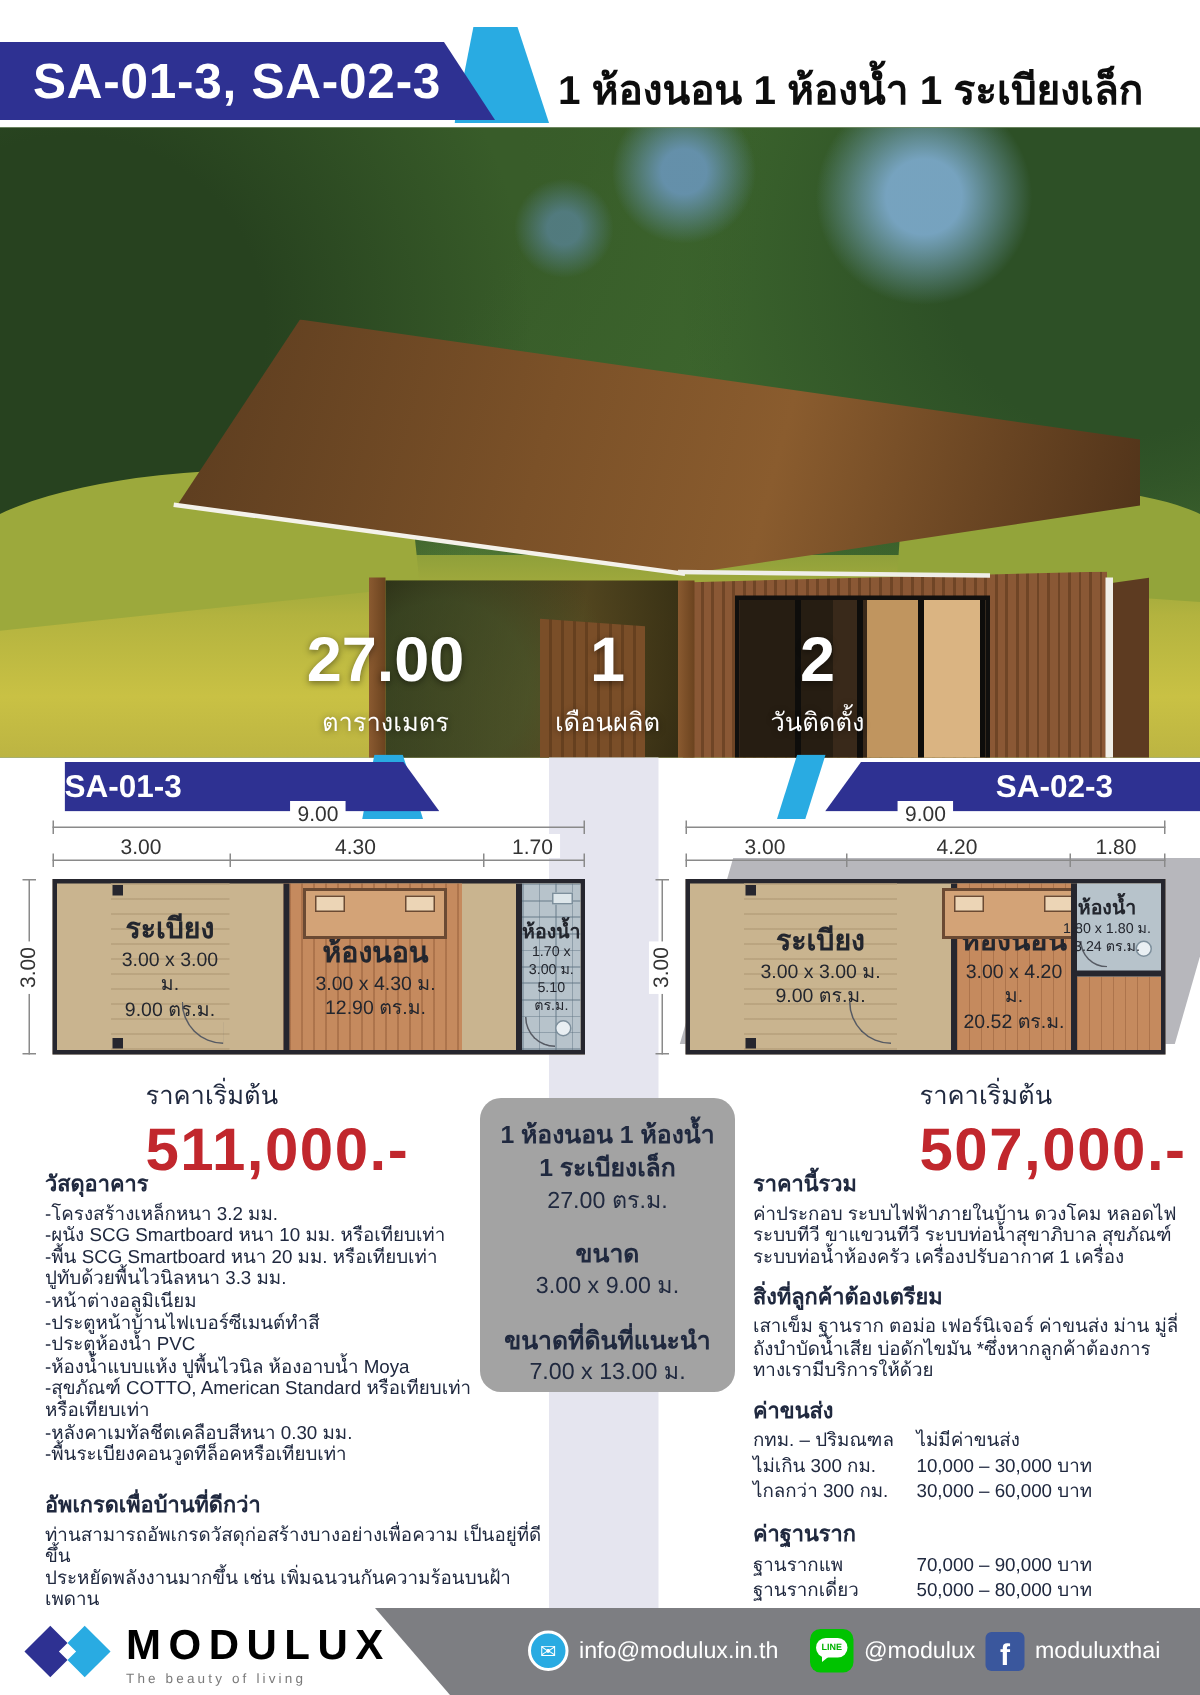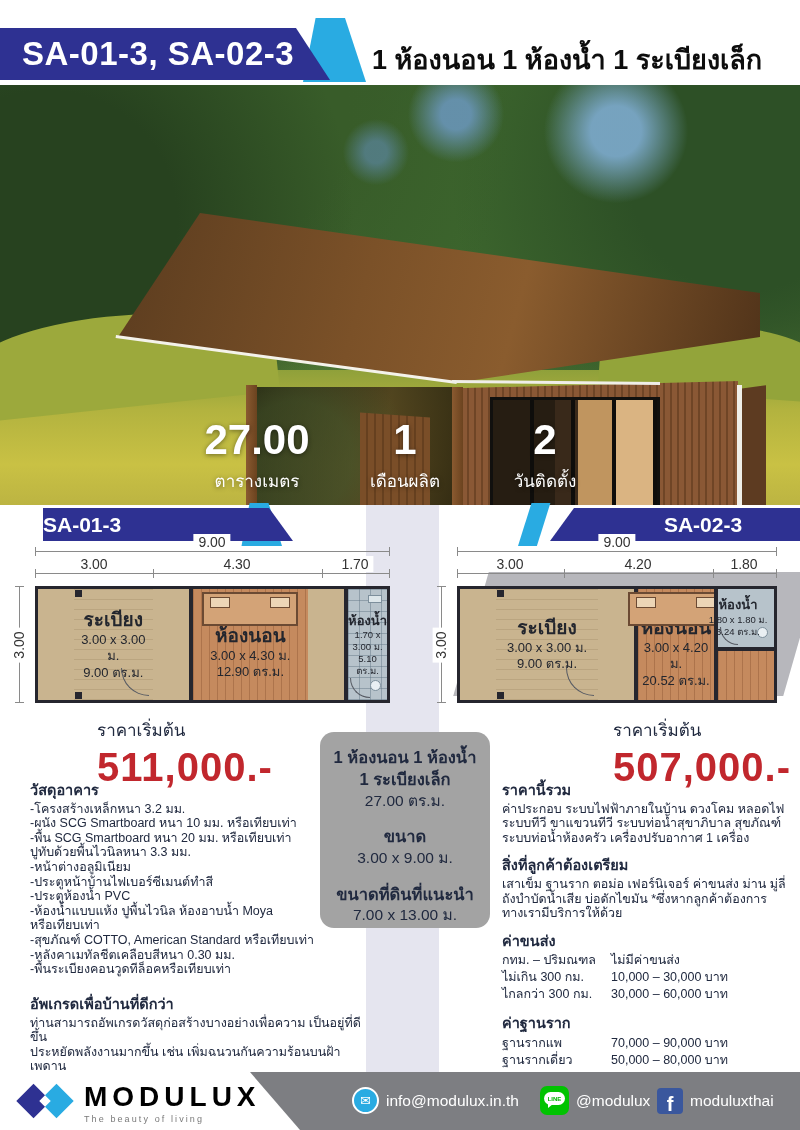--- a/index.html
+++ b/index.html
@@ -332,22 +332,22 @@
   <div class="tcol" style="left:30px; top:783px; width:305px;">
     <h3>วัสดุอาคาร</h3>
     <div>-โครงสร้างเหล็กหนา 3.2 มม.</div>
     <div>-ผนัง SCG Smartboard หนา 10 มม. หรือเทียบเท่า</div>
     <div>-พื้น SCG Smartboard หนา 20 มม. หรือเทียบเท่า</div>
     <div>ปูทับด้วยพื้นไวนิลหนา 3.3 มม.</div>
     <div>-หน้าต่างอลูมิเนียม</div>
     <div>-ประตูหน้าบ้านไฟเบอร์ซีเมนต์ทำสี</div>
     <div>-ประตูห้องน้ำ PVC</div>
     <div>-ห้องน้ำแบบแห้ง ปูพื้นไวนิล ห้องอาบน้ำ Moya</div>
+    <div>-สุขภัณฑ์ COTTO, American Standard หรือเทียบเท่า</div>
     <div>หรือเทียบเท่า</div>
-    <div>-สุขภัณฑ์ COTTO, American Standard หรือเทียบเท่า</div>
     <div>-หลังคาเมทัลชีตเคลือบสีหนา 0.30 มม.</div>
     <div>-พื้นระเบียงคอนวูดทีล็อคหรือเทียบเท่า</div>
   </div>
   <div class="tcol" style="left:30px; top:997px; width:340px;">
     <h3>อัพเกรดเพื่อบ้านที่ดีกว่า</h3>
     <div class="prewrap">ท่านสามารถอัพเกรดวัสดุก่อสร้างบางอย่างเพื่อความ เป็นอยู่ที่ดีขึ้น
 ประหยัดพลังงานมากขึ้น เช่น เพิ่มฉนวนกันความร้อนบนฝ้าเพดาน
 เพิ่มฉนวนกันความร้อนในผนัง เปลี่ยนแอร์เป็นระบบอินเวอร์เตอร์ เป็นต้น
 กรุณาปรึกษาสถาปนิกเราได้โดยตรง</div>
   </div>

